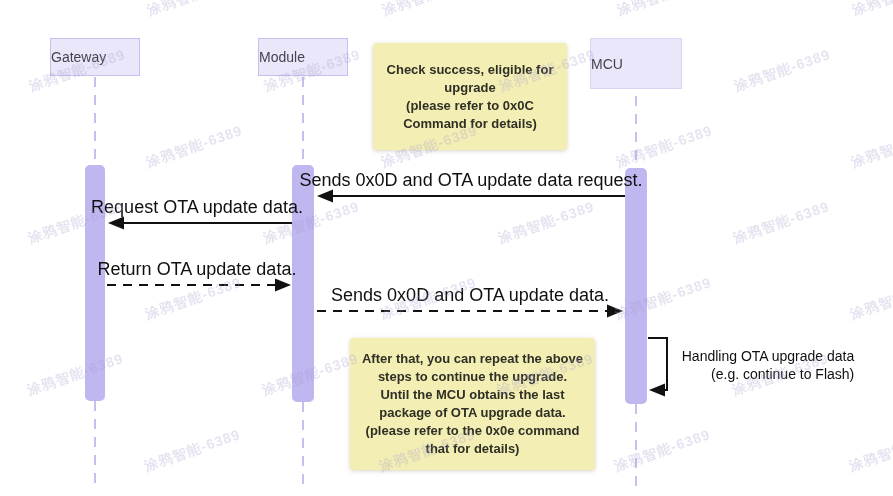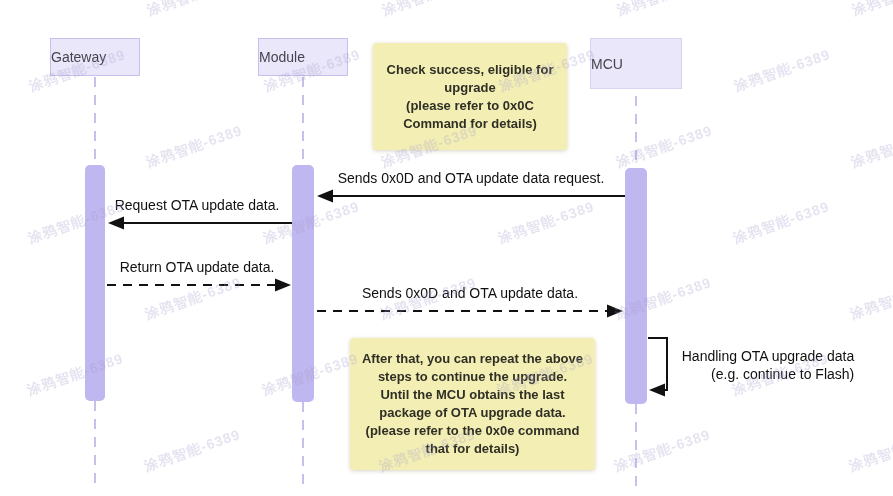--- a/index.html
+++ b/index.html
@@ -22,21 +22,21 @@
     background:var(--actor-fill); border:1.5px solid var(--actor-border);
     display:flex; align-items:center; justify-content:flex-start;
     color:#44444e; font-size:14px;
   }
   .actor-box.mcu{border-color:var(--mcu-border);}
   .activation{
     position:absolute; z-index:2; background:var(--activation); border-radius:5px;
   }
   .msg-label{
     position:absolute; z-index:3; transform:translateX(-50%);
-    font-size:14px; color:#101010; white-space:nowrap;
+    font-size:18px; color:#101010; white-space:nowrap;
   }
   .note{
     position:absolute; z-index:3; box-sizing:border-box;
     background:var(--note-fill); border-radius:4px;
     box-shadow:0 1px 4px rgba(140,130,90,0.35);
     display:flex; flex-direction:column; justify-content:center;
     text-align:center; color:#2f2f26; font-weight:600;
     font-size:13px; line-height:18px;
   }
   .self-label{

